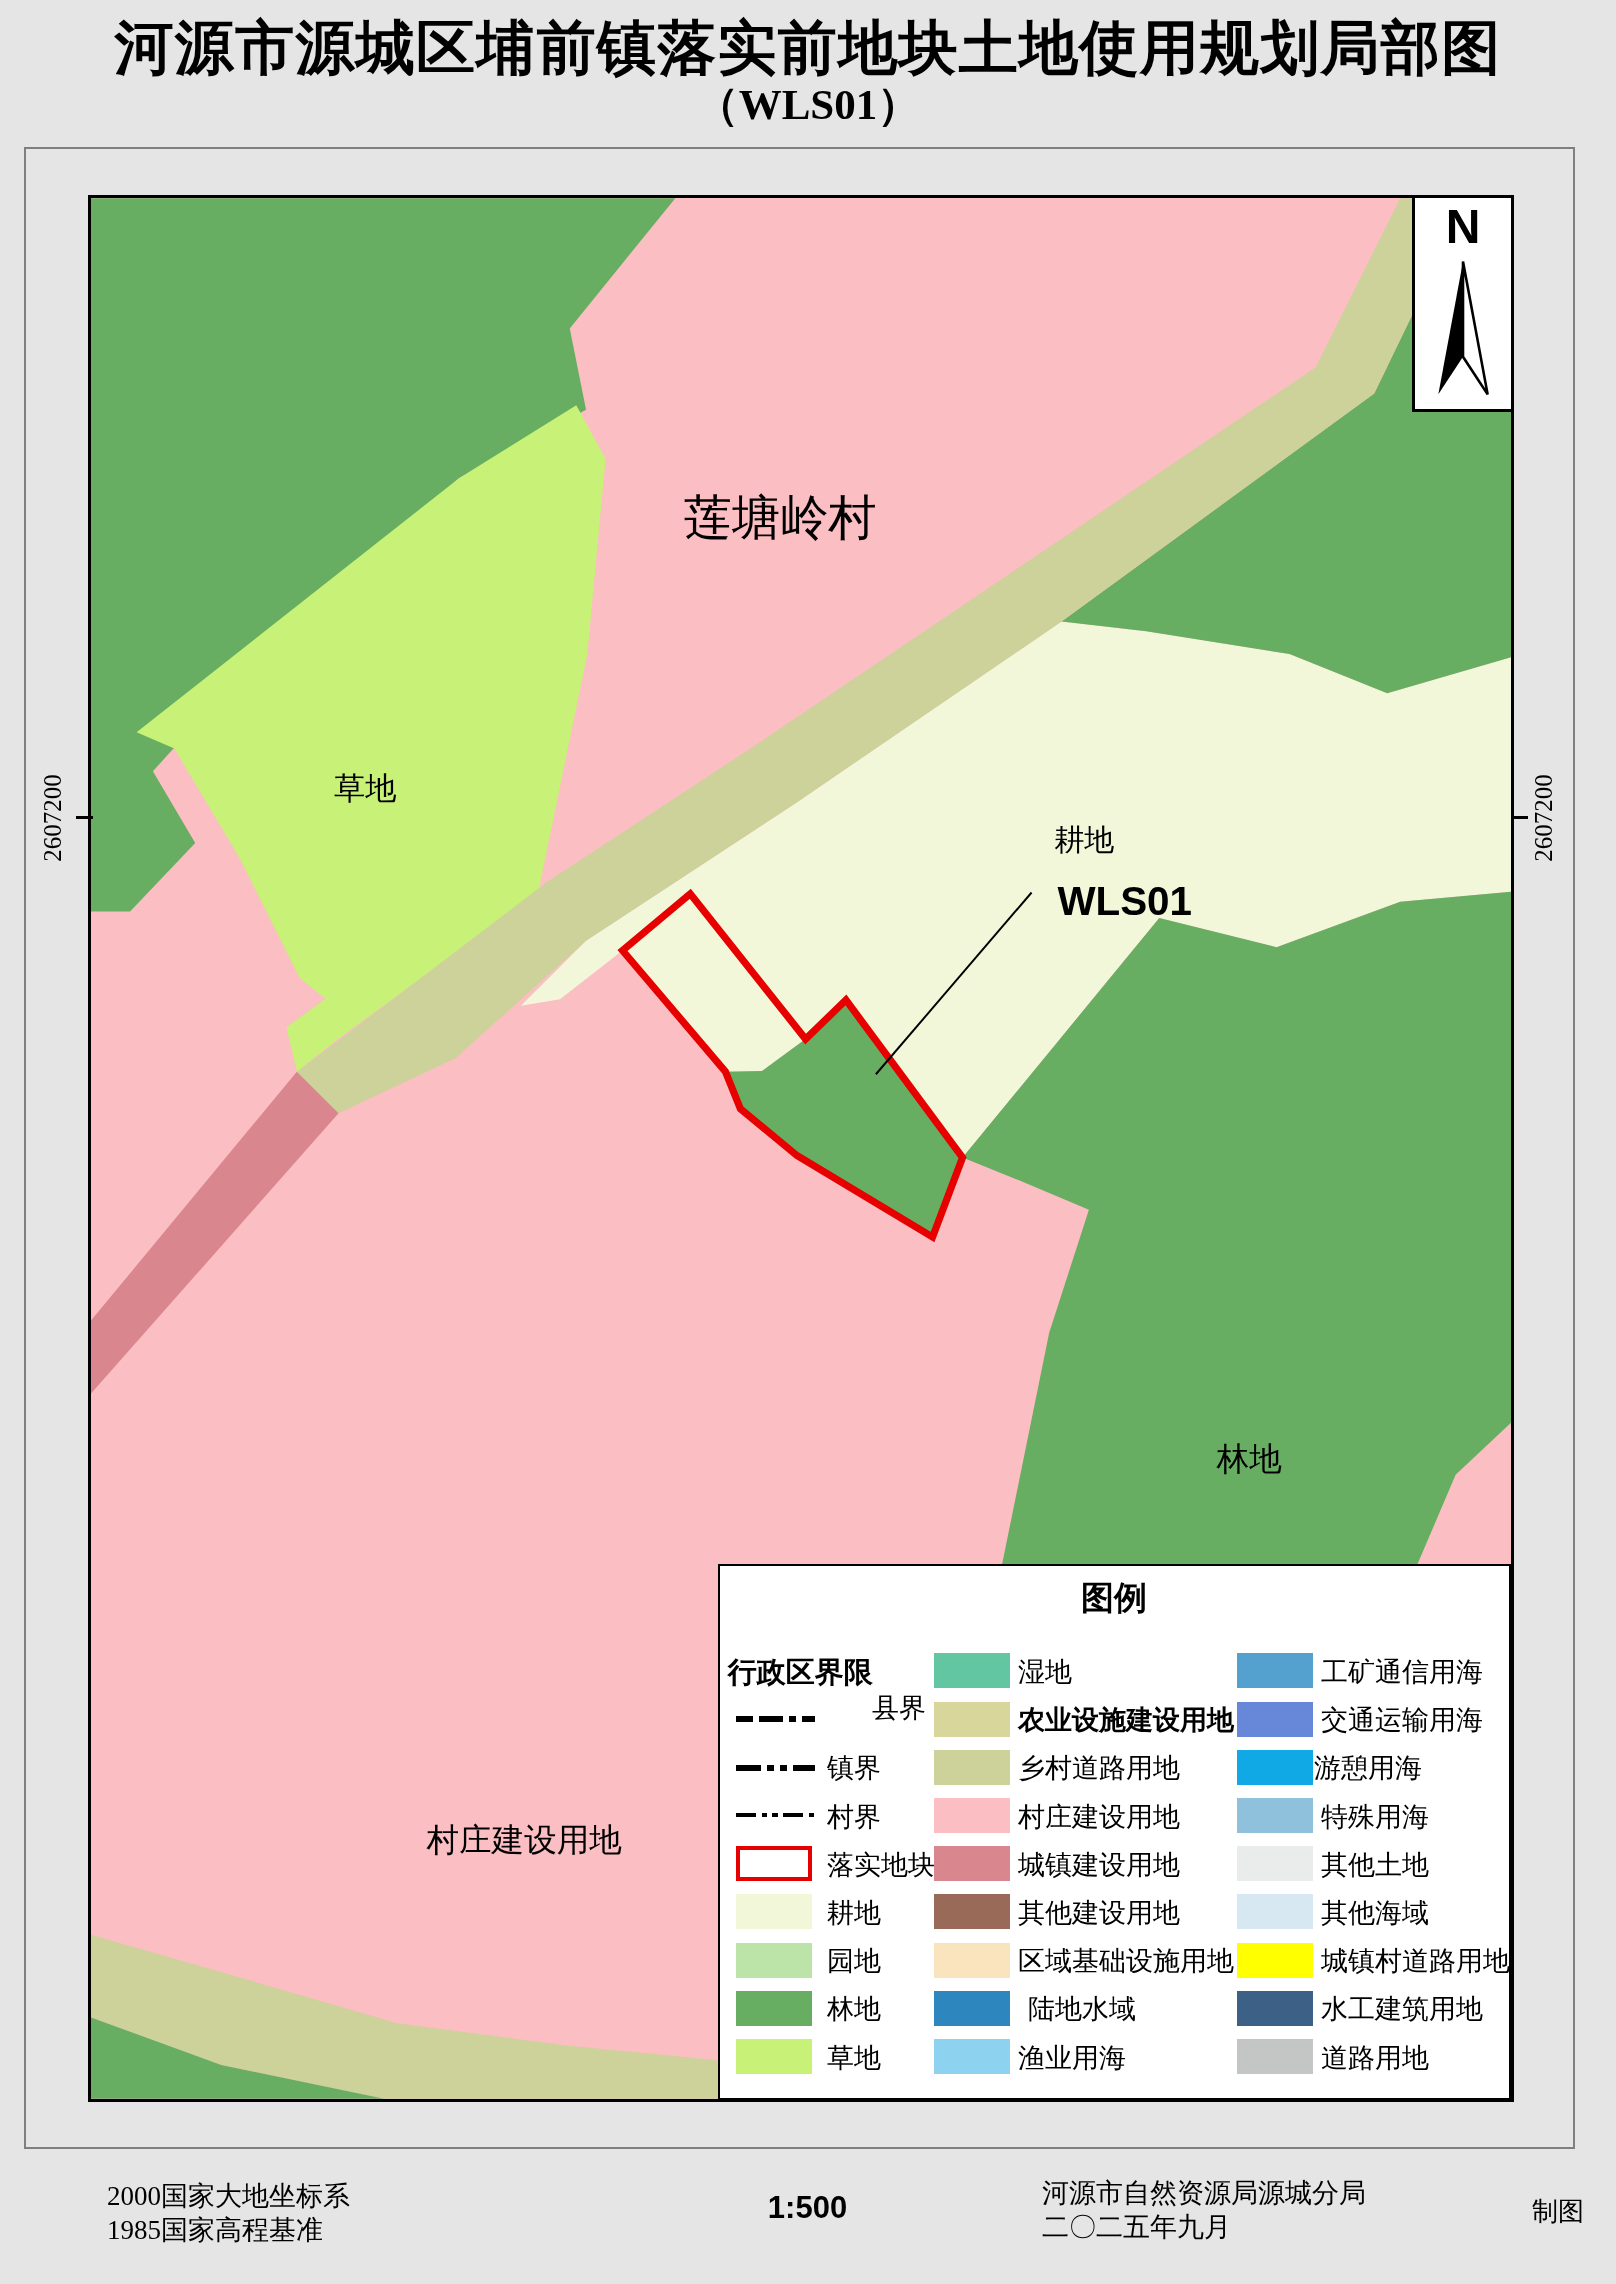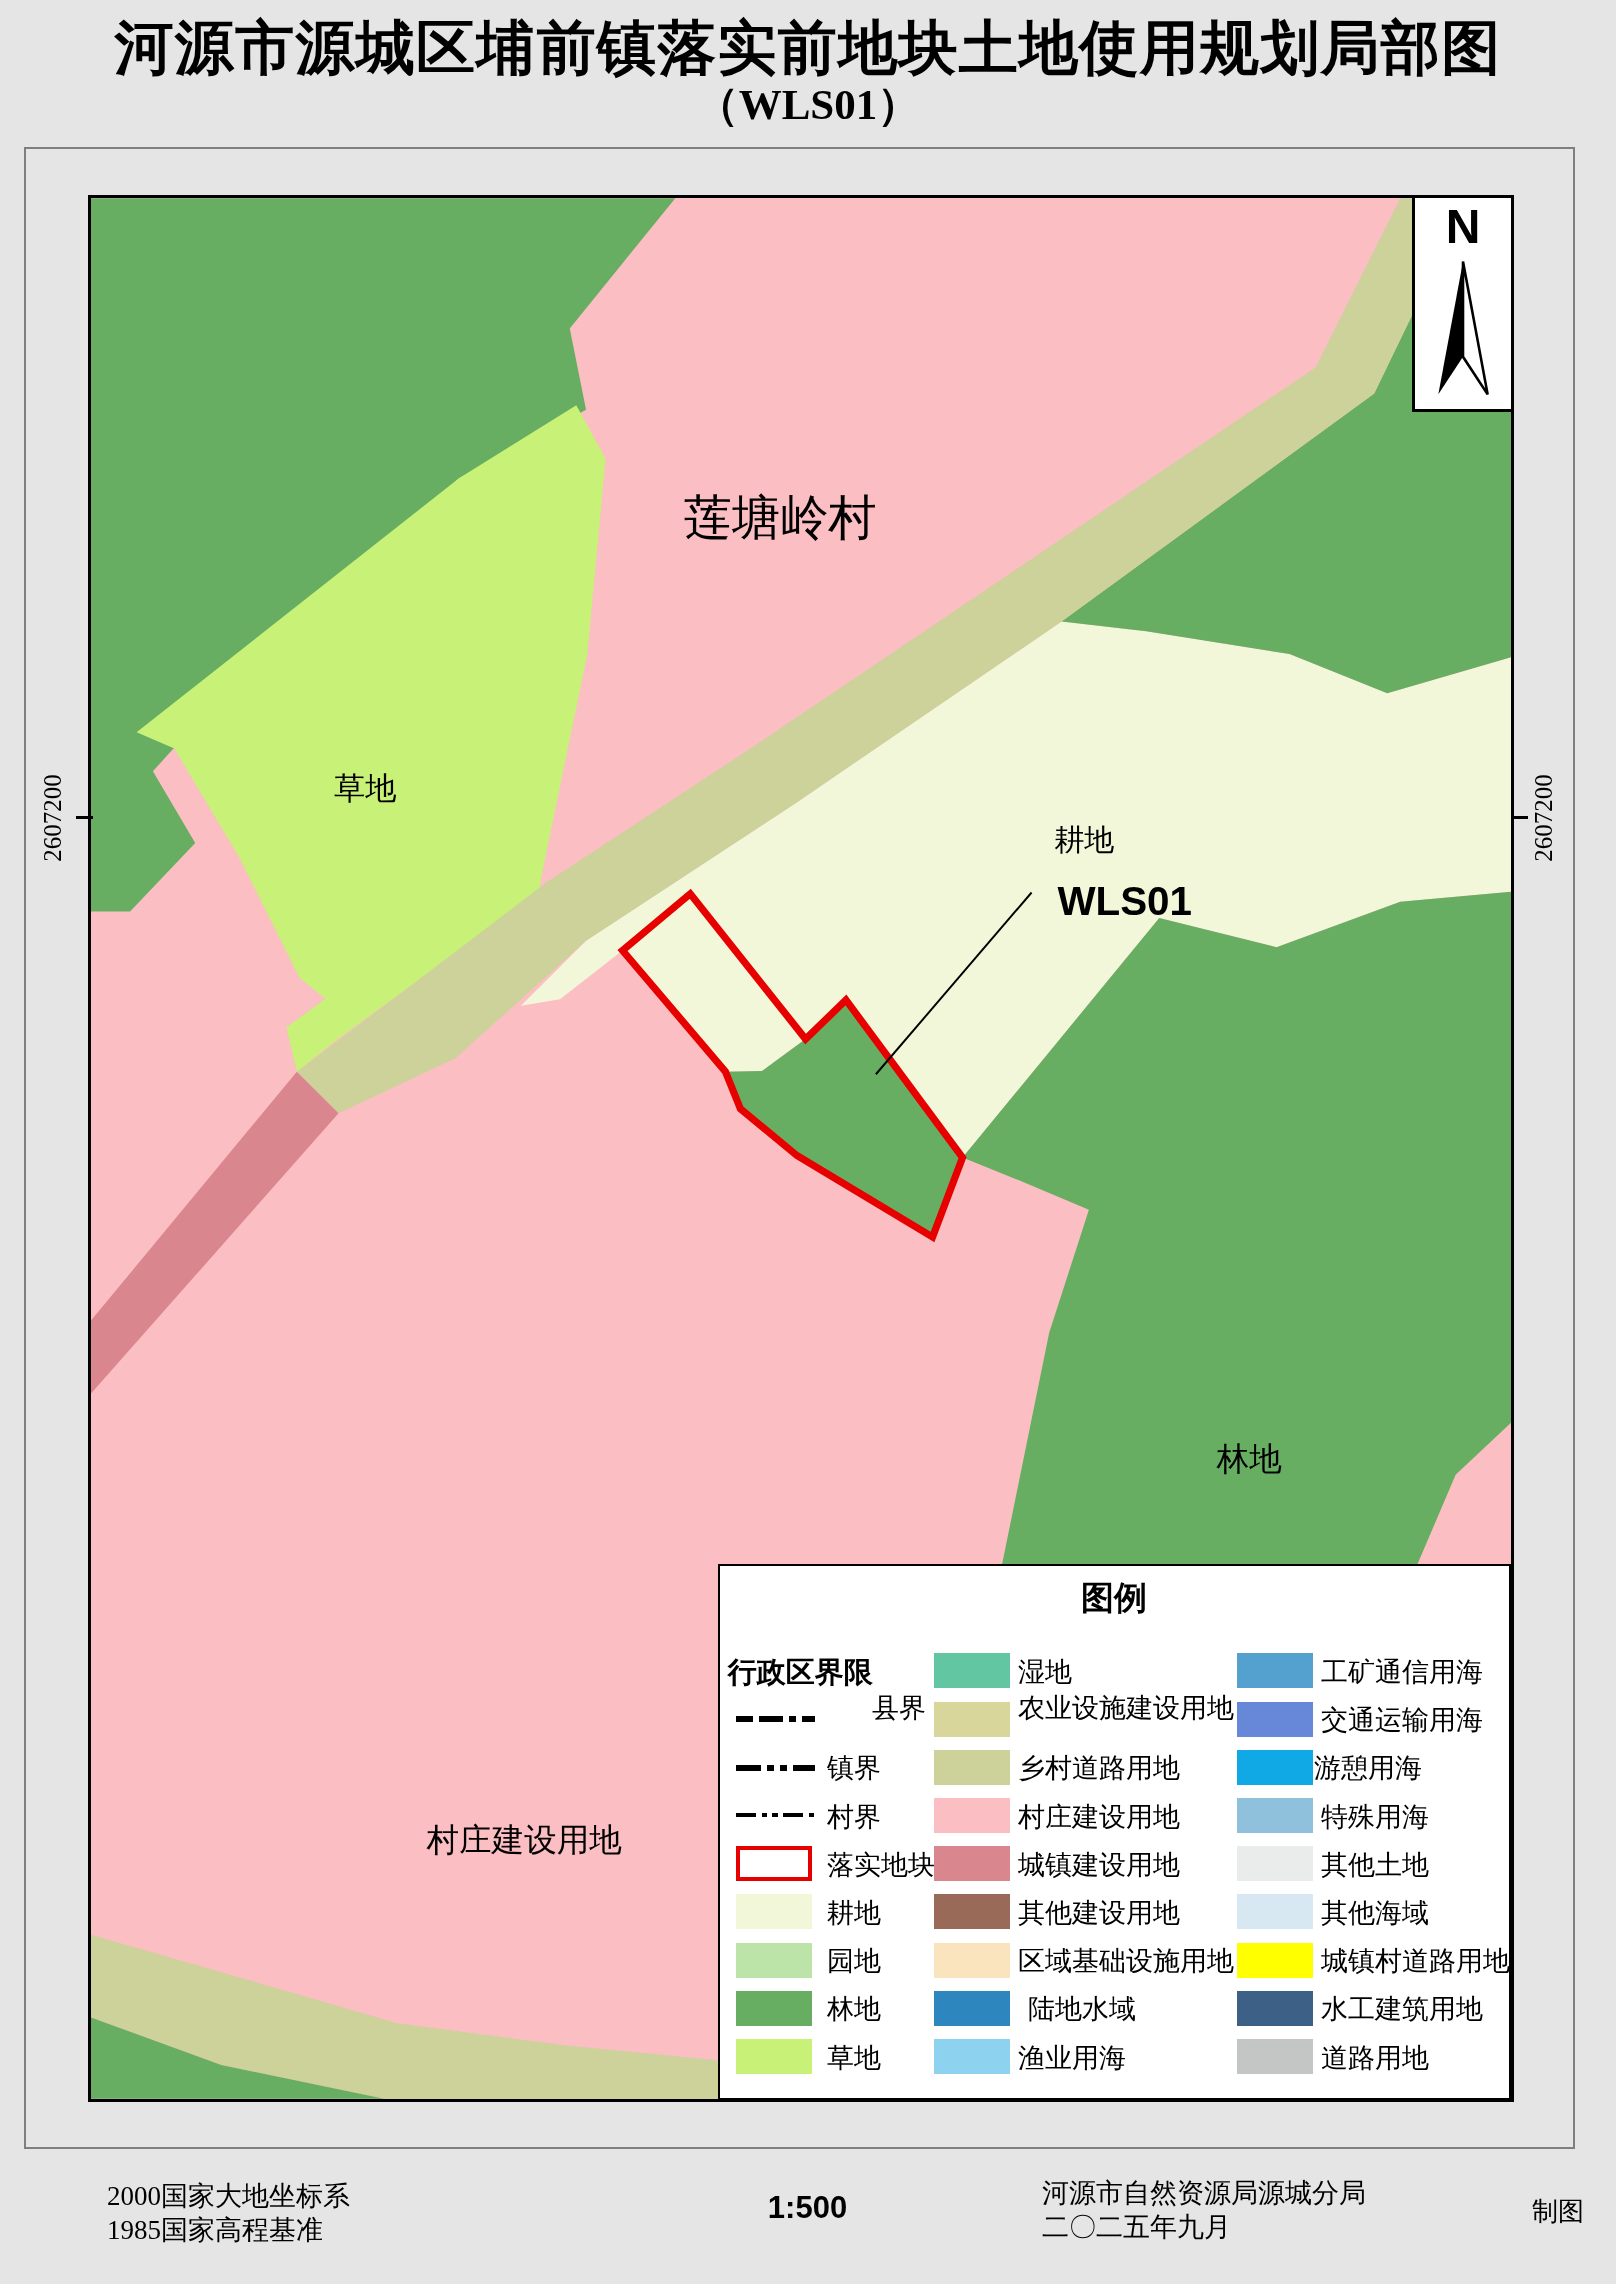--- a/index.html
+++ b/index.html
@@ -125,21 +125,21 @@
         <div class="legend-label" style="left: 107px; top: 329px;">耕地</div>
         <div class="legend-swatch" style="background: rgb(188, 227, 168); left: 16.3px; top: 377px;"></div>
         <div class="legend-label" style="left: 107px; top: 377px;">园地</div>
         <div class="legend-swatch" style="background: rgb(104, 174, 98); left: 16.3px; top: 425px;"></div>
         <div class="legend-label" style="left: 107px; top: 425px;">林地</div>
         <div class="legend-swatch" style="background: rgb(200, 241, 120); left: 16.3px; top: 473px;"></div>
         <div class="legend-label" style="left: 107px; top: 474px;">草地</div>
         <div class="legend-swatch" style="background: rgb(99, 198, 162); left: 214px; top: 87px;"></div>
         <div class="legend-label" style="left: 298px; top: 88px;">湿地</div>
         <div class="legend-swatch" style="background: rgb(217, 214, 155); left: 214px; top: 136px;"></div>
-        <div class="legend-label" style="left: 298px; top: 124px;">农业设施建设用地</div>
+        <div class="legend-label" style="left: 298px; top: 136px; font-weight: bold;">农业设施建设用地</div>
         <div class="legend-swatch" style="background: rgb(205, 209, 154); left: 214px; top: 184px;"></div>
         <div class="legend-label" style="left: 298px; top: 184px;">乡村道路用地</div>
         <div class="legend-swatch" style="background: rgb(251, 190, 194); left: 214px; top: 232px;"></div>
         <div class="legend-label" style="left: 298px; top: 233px;">村庄建设用地</div>
         <div class="legend-swatch" style="background: rgb(217, 134, 142); left: 214px; top: 280px;"></div>
         <div class="legend-label" style="left: 298px; top: 281px;">城镇建设用地</div>
         <div class="legend-swatch" style="background: rgb(154, 106, 88); left: 214px; top: 328px;"></div>
         <div class="legend-label" style="left: 298px; top: 329px;">其他建设用地</div>
         <div class="legend-swatch" style="background: rgb(250, 228, 190); left: 214px; top: 377px;"></div>
         <div class="legend-label" style="left: 298px; top: 377px;">区域基础设施用地</div>

